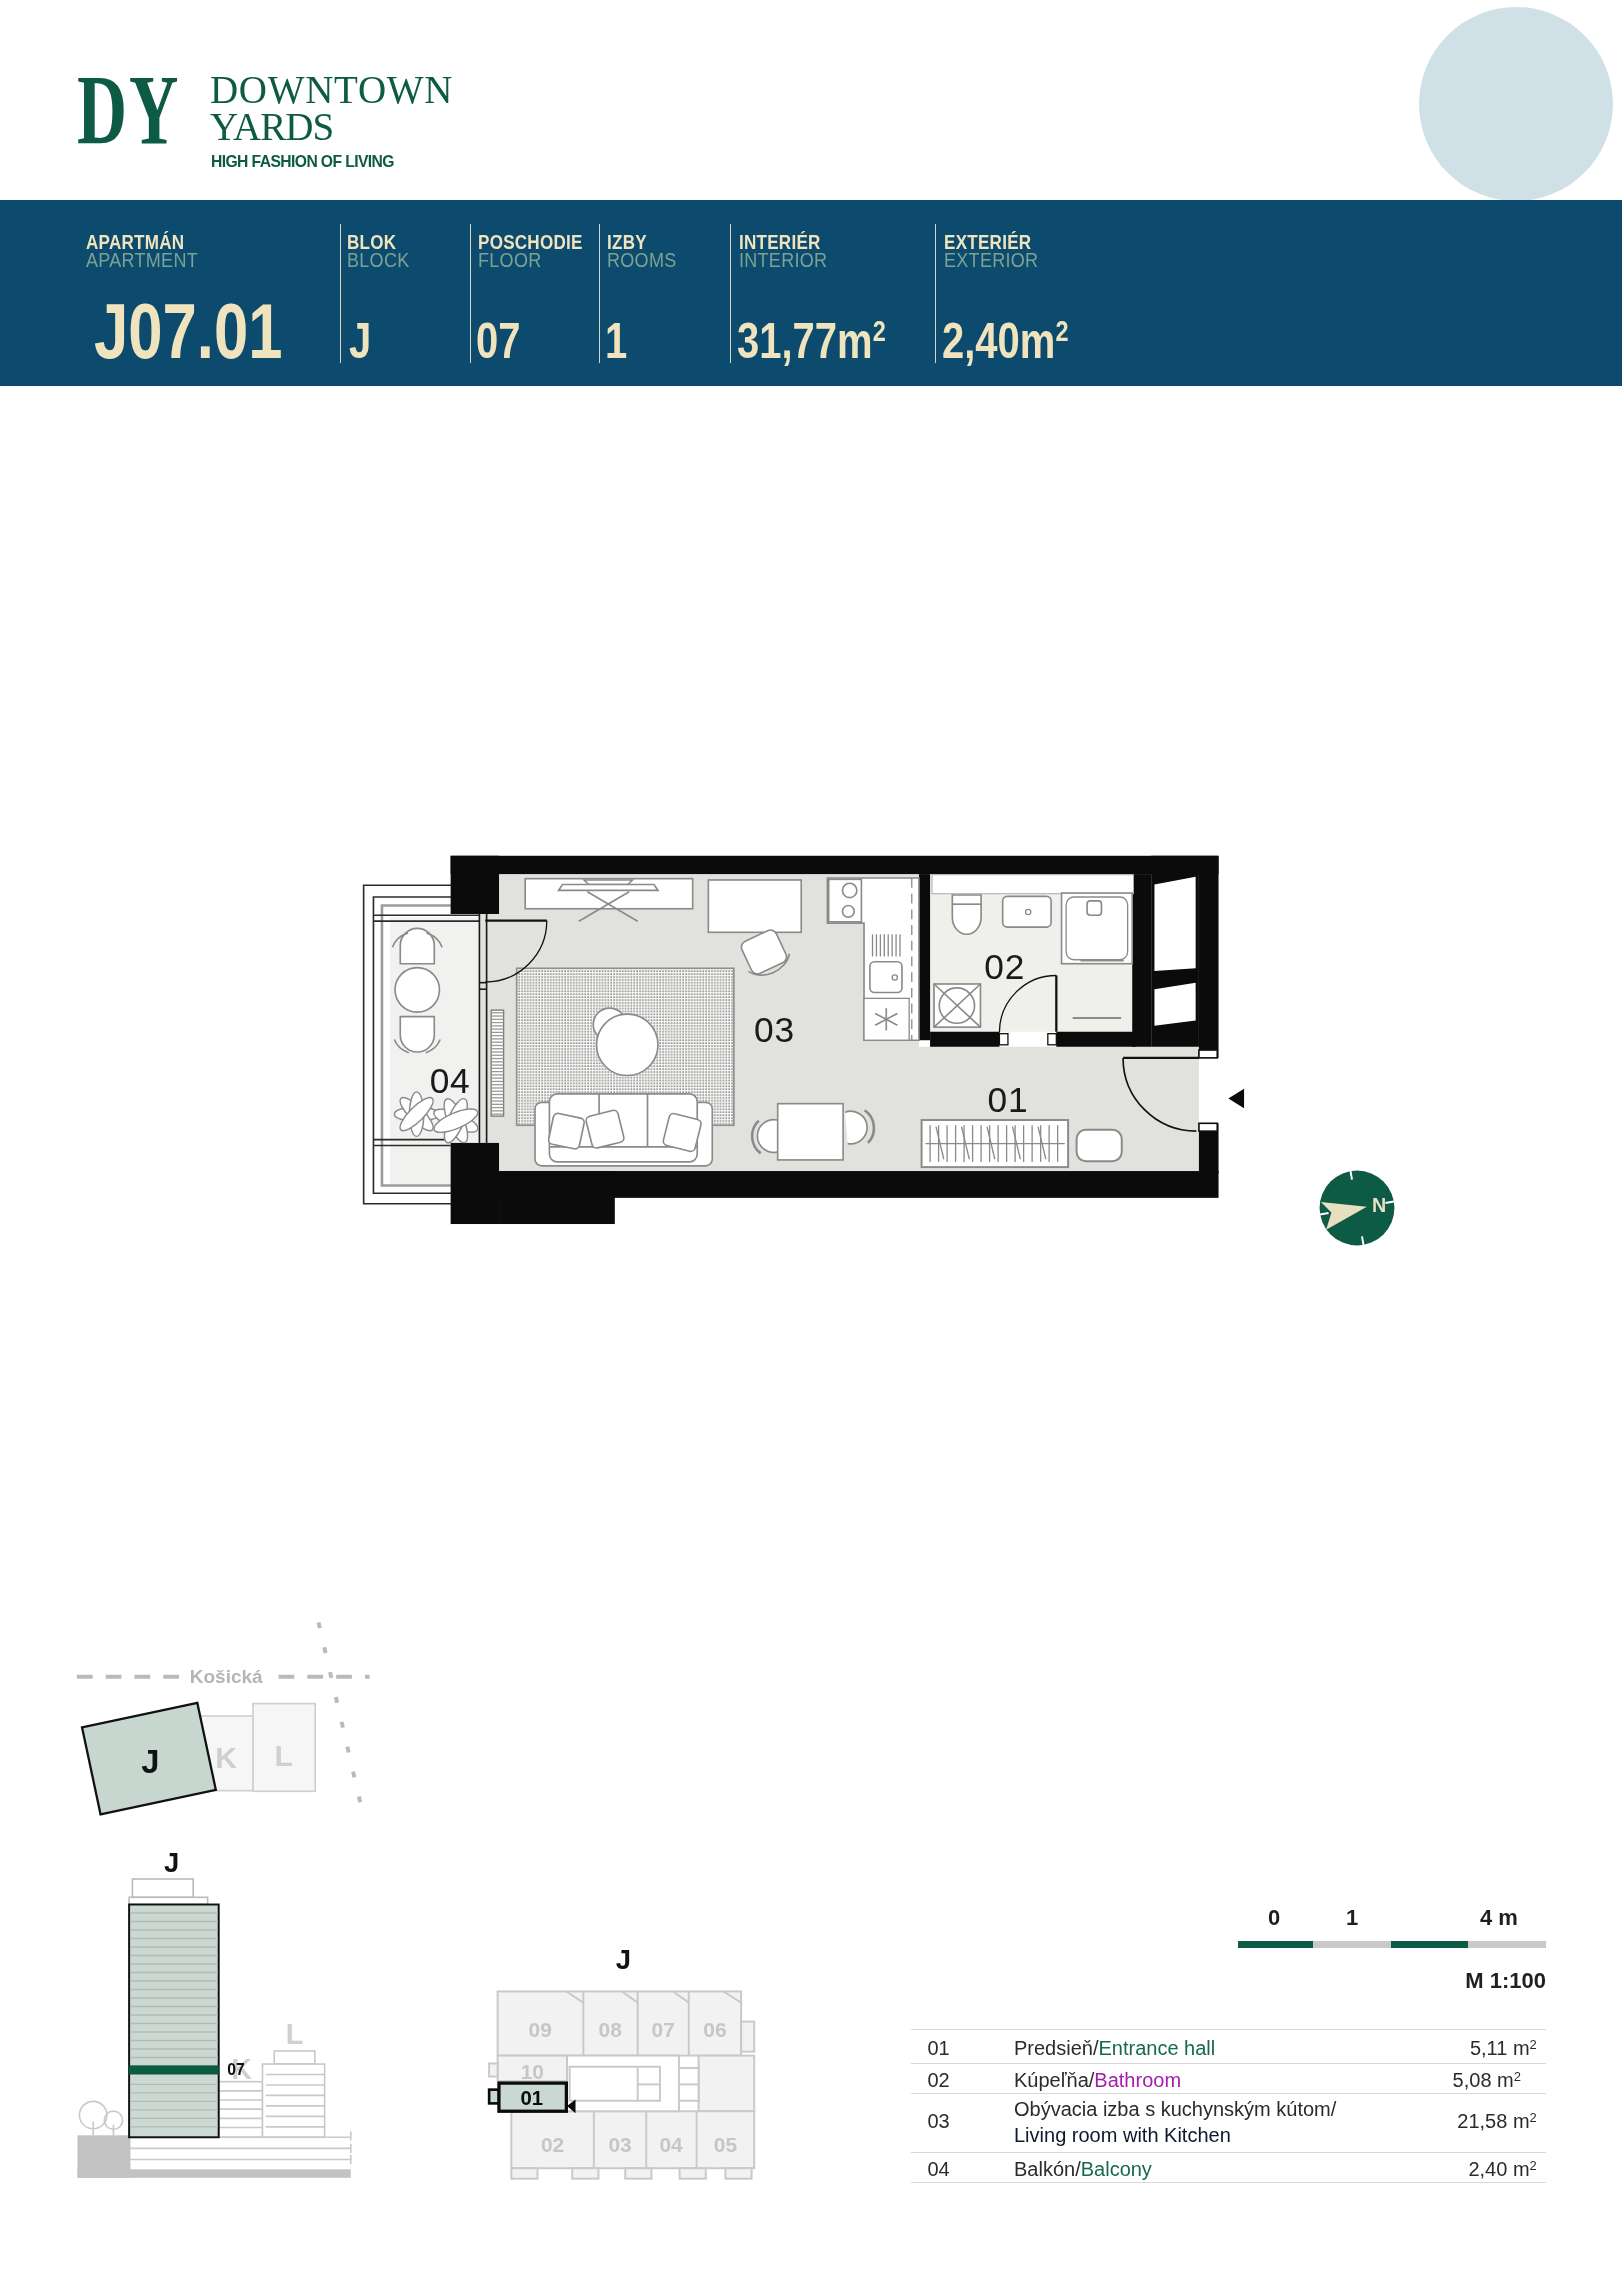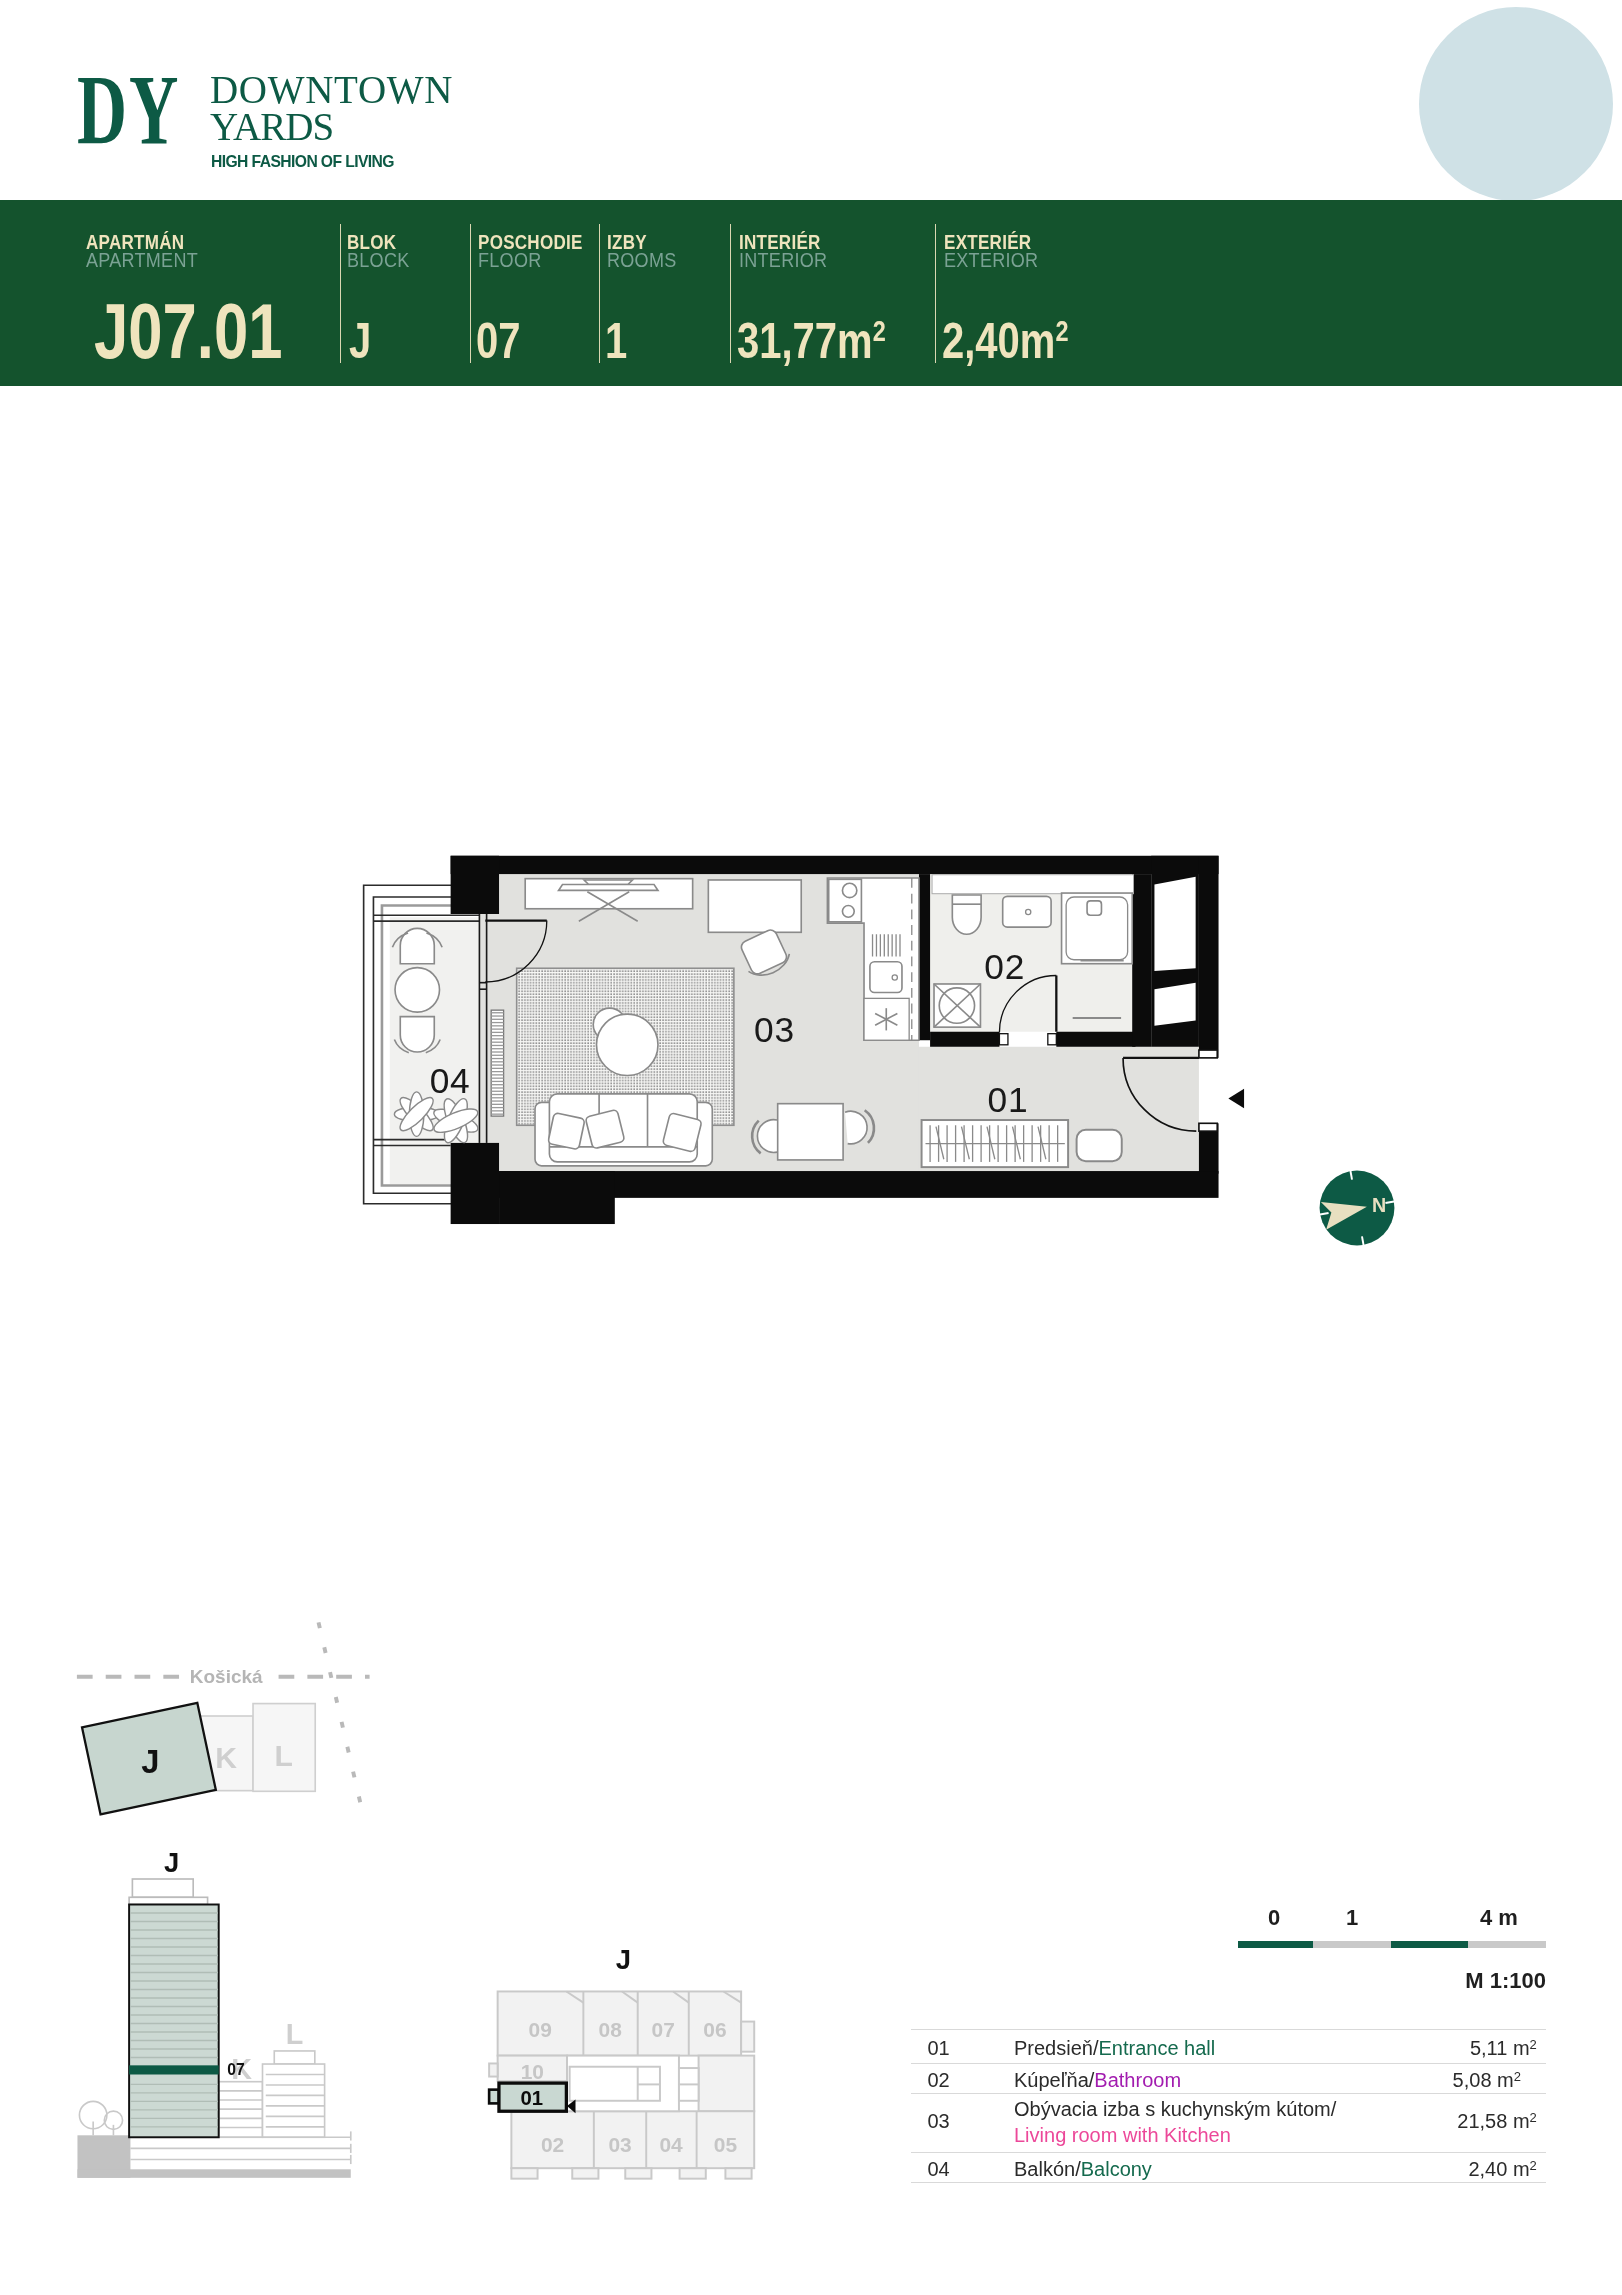--- a/index.html
+++ b/index.html
@@ -26,21 +26,21 @@
 </div>
 
 <div class="abs" style="left:210px;top:70px;color:#0d5a45;font-family:'Liberation Serif',serif;font-size:39px;letter-spacing:0.7px;line-height:1;">DOWNTOWN</div>
 
 <div class="abs" style="left:210px;top:107px;color:#0d5a45;font-family:'Liberation Serif',serif;font-size:39px;letter-spacing:-0.9px;line-height:1;">YARDS</div>
 
 <div class="abs" style="left:211px;top:154px;color:#0d5a45;font-size:15.7px;font-weight:bold;letter-spacing:-0.6px;line-height:1;">HIGH FASHION OF LIVING</div>
 
 <div class="abs" style="left:1419px;top:6.5px;width:194px;height:194px;border-radius:50%;background:#cfe1e6;"></div>
 
-<div class="abs" style="left:0;top:200px;width:1623px;height:186px;background:#14532d;">
+<div class="abs" style="left:0;top:200px;width:1623px;height:186px;background:#0c4a6e;">
 
   <div class="abs" style="left:340px;top:24px;width:1.3px;height:139px;background:rgba(240,229,193,0.9);"></div>
   <div class="abs" style="left:470px;top:24px;width:1.3px;height:139px;background:rgba(240,229,193,0.9);"></div>
   <div class="abs" style="left:599px;top:24px;width:1.3px;height:139px;background:rgba(240,229,193,0.9);"></div>
   <div class="abs" style="left:730px;top:24px;width:1.3px;height:139px;background:rgba(240,229,193,0.9);"></div>
   <div class="abs" style="left:935px;top:24px;width:1.3px;height:139px;background:rgba(240,229,193,0.9);"></div>
 
   <div class="abs lb1" style="left:86px;">APARTMÁN</div>
   <div class="abs lb2" style="left:86px;">APARTMENT</div>
   <div class="abs vbig" style="left:94px;">J07.01</div>
@@ -565,21 +565,21 @@
 
   <div style="position:relative;border-top:1.3px solid #d9d9d9;height:29px;">
     <span class="abs" style="left:16.4px;top:4.6px;">02</span>
     <span class="abs" style="left:103px;top:4.6px;">Kúpeľňa/<span style="color:#a21caf;">Bathroom</span></span>
     <span class="abs" style="right:25px;top:4.6px;">5,08 m<span style="font-size:13px;vertical-align:5.9px;">2</span></span>
   </div>
 
   <div style="position:relative;border-top:1.3px solid #d9d9d9;height:58px;">
     <span class="abs" style="left:16.4px;top:16.4px;">03</span>
     <span class="abs" style="left:103px;top:3.9px;">Obývacia izba s kuchynským kútom/</span>
-    <span class="abs" style="left:103px;top:30px;color:#ec4899;">Living room with Kitchen</span>
+    <span class="abs" style="left:103px;top:30px;color:#0f172a;">Living room with Kitchen</span>
     <span class="abs" style="right:9.2px;top:16.4px;">21,58 m<span style="font-size:13px;vertical-align:5.9px;">2</span></span>
   </div>
 
   <div style="position:relative;border-top:1.3px solid #d9d9d9;border-bottom:1.3px solid #d9d9d9;height:29.4px;">
     <span class="abs" style="left:16.4px;top:4.6px;">04</span>
     <span class="abs" style="left:103px;top:4.6px;text-align:right;">Balkón/<span style="color:#156a4e;">Balcony</span></span>
     <span class="abs" style="right:9.2px;top:4.6px;">2,40 m<span style="font-size:13px;vertical-align:5.9px;">2</span></span>
   </div>
 </div>
 

